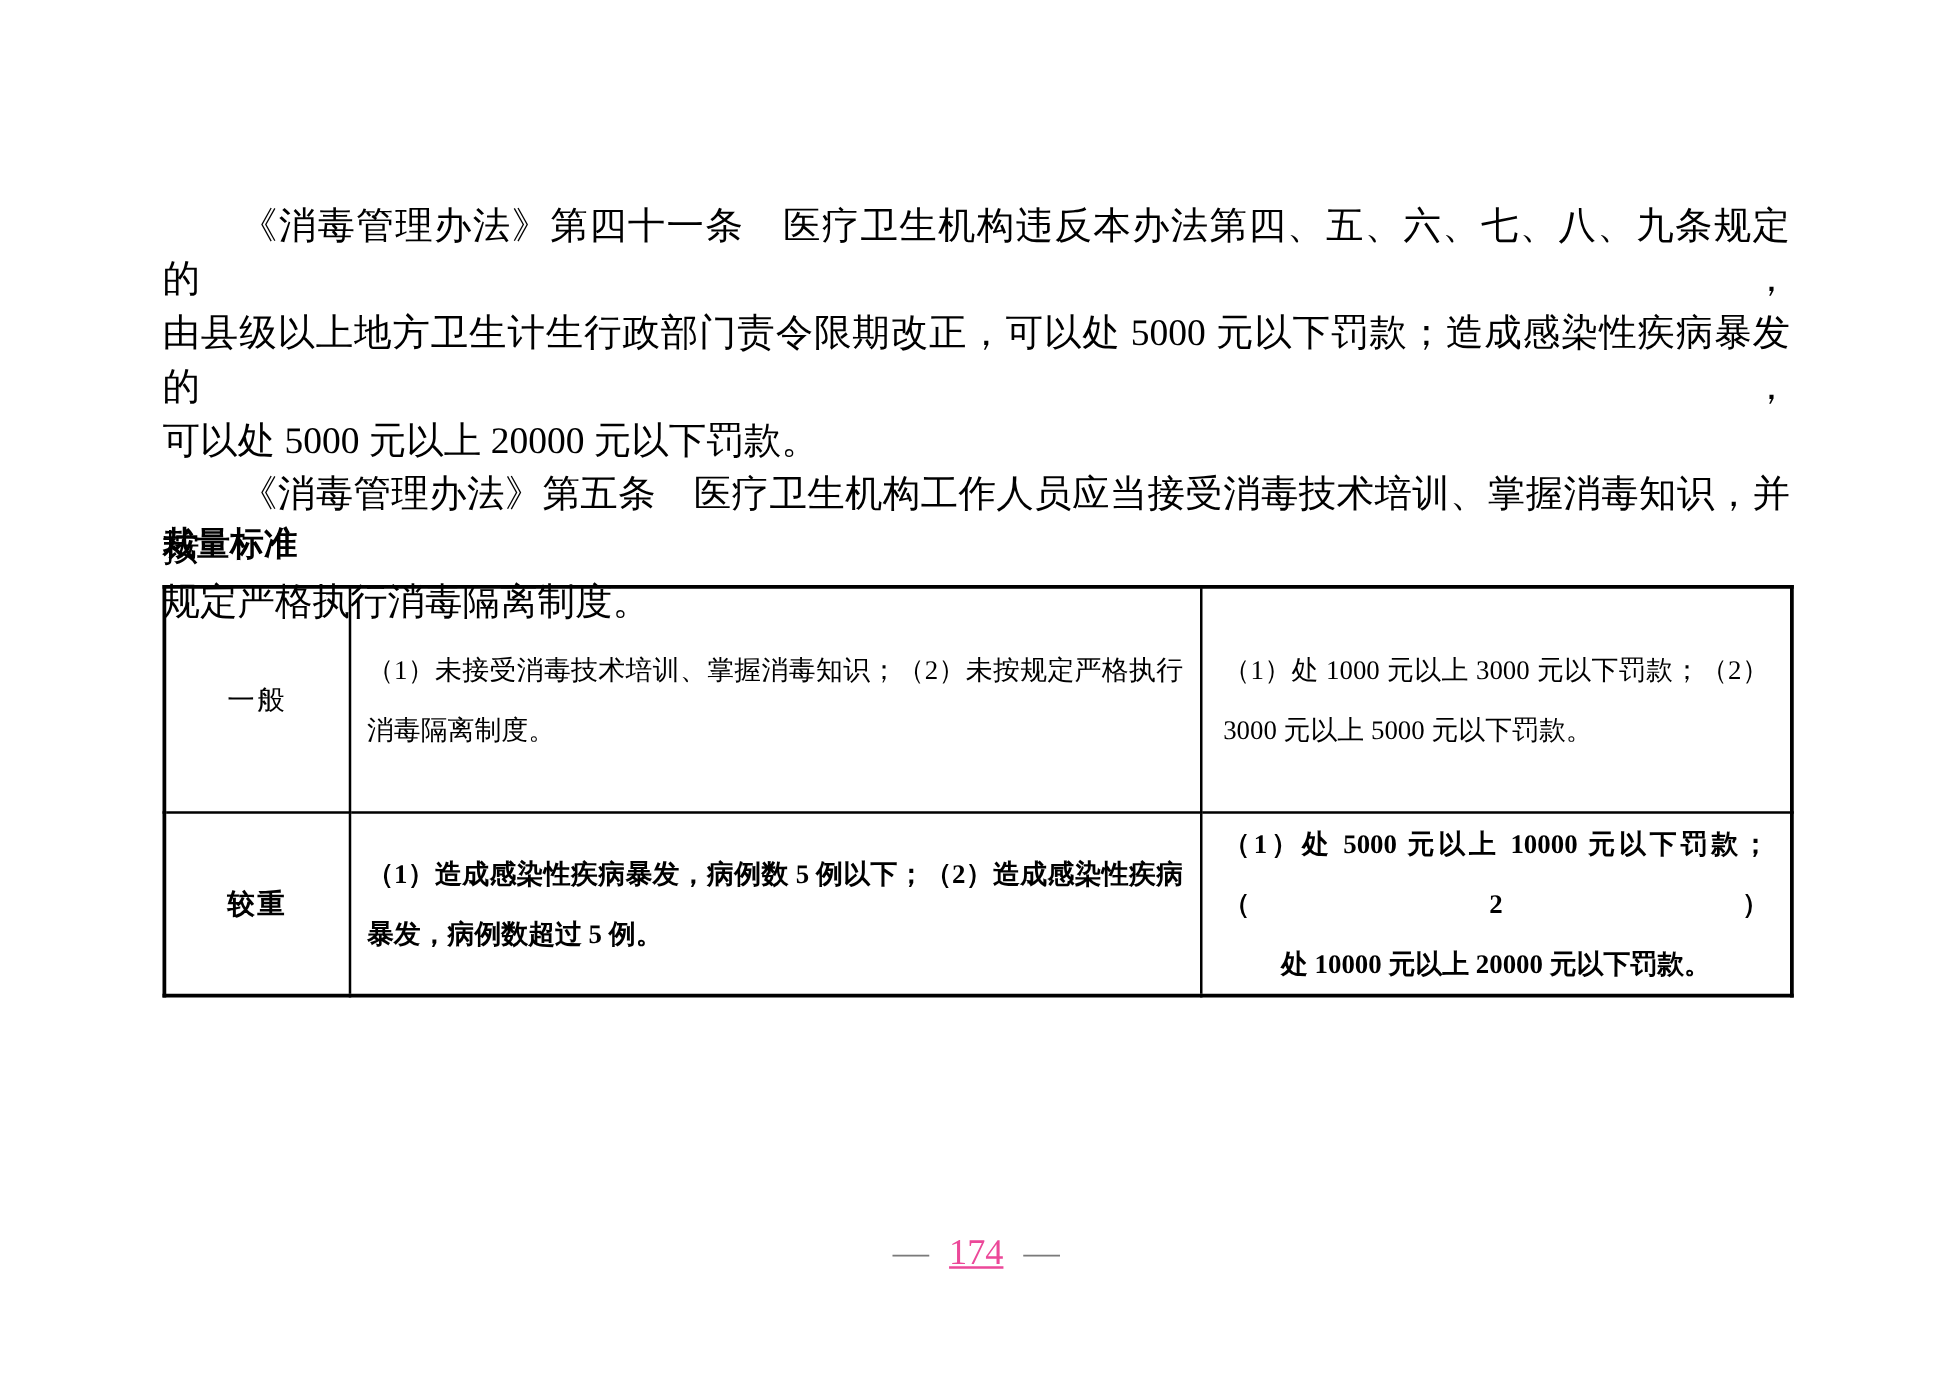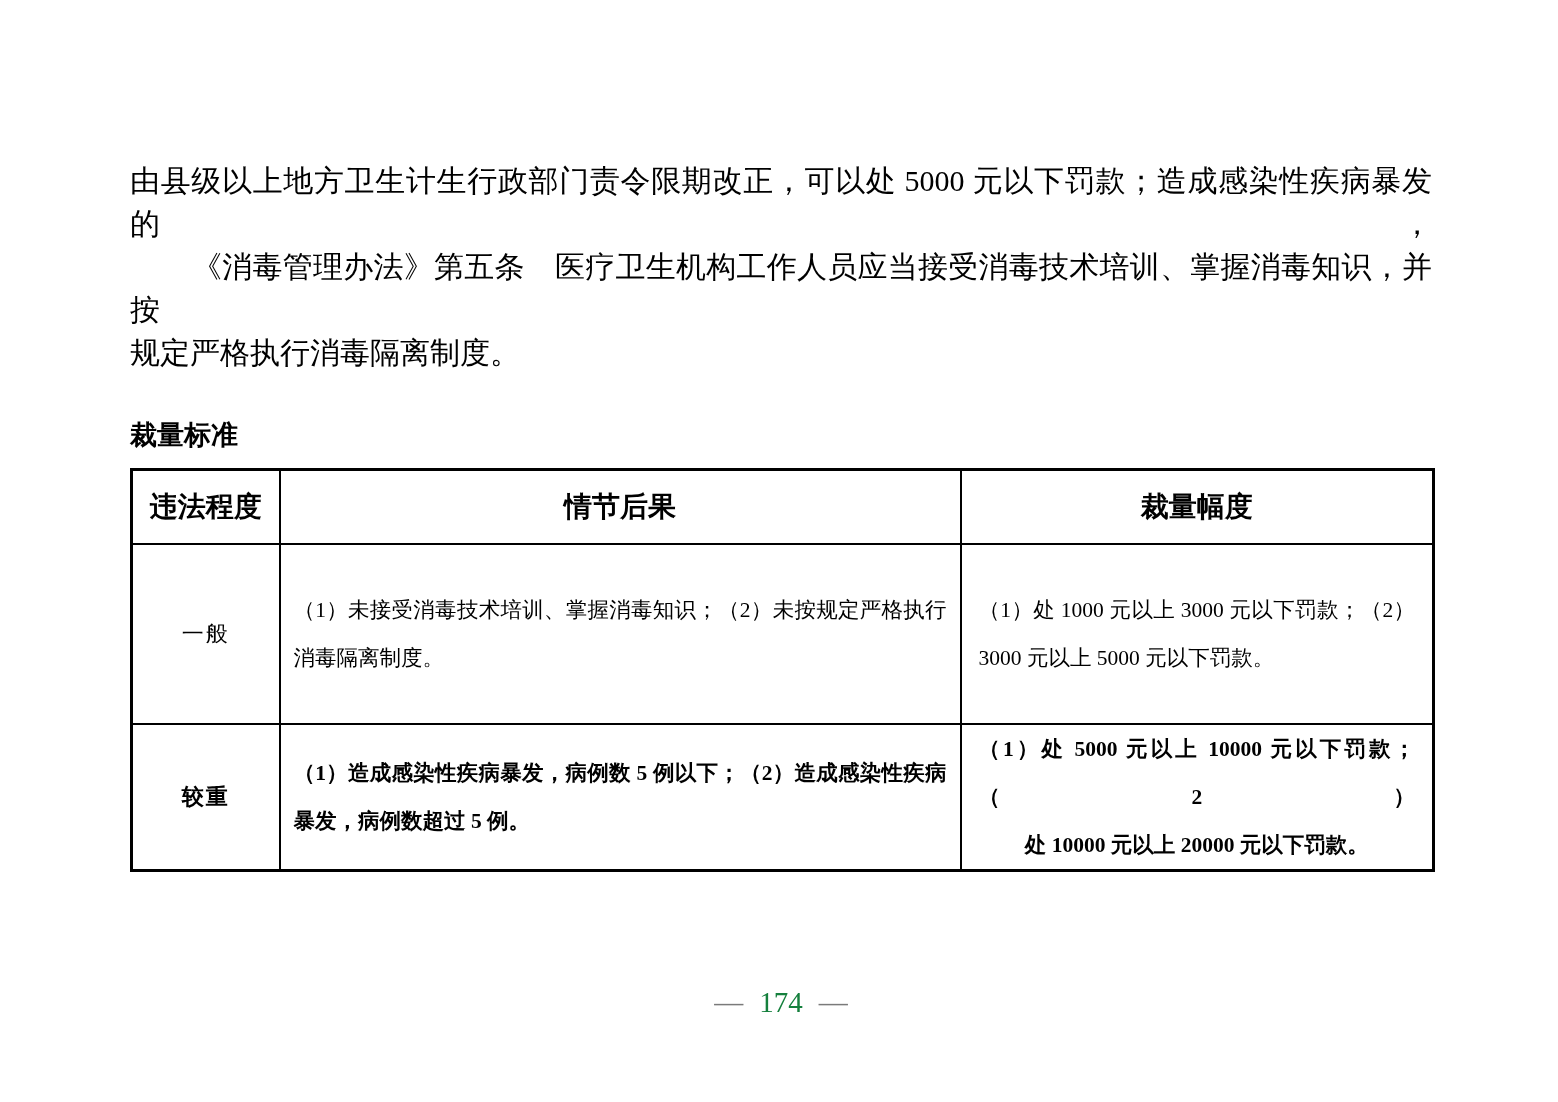--- a/index.html
+++ b/index.html
@@ -73,49 +73,46 @@
   .cline.center { text-align: center; }
 
   
   .footer {
     position: absolute;
     top: 983px; left: 130px; width: 1302px;
     text-align: center;
     font-size: 29px; line-height: 38px;
   }
   .footer .dash { color: #7a7a7a; margin: 0 16px; }
-  .footer .num { color: #15803d; }
+  .footer .num { color: #ec4899; text-decoration: underline; }
 </style>
 </head>
 <body>
 
 <div class="page">
 
   <div class="body-text">
 
+    <div class="bline indent just">《消毒管理办法》第四十一条　医疗卫生机构违反本办法第四、五、六、七、八、九条规定的，</div>
     <div class="bline just">由县级以上地方卫生计生行政部门责令限期改正，可以处 5000 元以下罚款；造成感染性疾病暴发的，</div>
+    <div class="bline">可以处 5000 元以上 20000 元以下罚款。</div>
 
     <div class="bline indent just">《消毒管理办法》第五条　医疗卫生机构工作人员应当接受消毒技术培训、掌握消毒知识，并按</div>
     <div class="bline">规定严格执行消毒隔离制度。</div>
   </div>
 
   <div class="table-title">裁量标准</div>
 
   <table class="discretion">
     <colgroup>
       <col style="width:148px">
       <col style="width:681px">
       <col style="width:473px">
     </colgroup>
     <tbody>
-      <tr>
-        <th>违法程度</th>
-        <th>情节后果</th>
-        <th>裁量幅度</th>
-      </tr>
 
       <tr class="r1">
         <td class="degree">一般</td>
         <td class="cell">
           <div class="cline just">（1）未接受消毒技术培训、掌握消毒知识；（2）未按规定严格执行</div>
           <div class="cline">消毒隔离制度。</div>
         </td>
         <td class="cell range">
           <div class="cline just">（1）处 1000 元以上 3000 元以下罚款；（2）</div>
           <div class="cline">3000 元以上 5000 元以下罚款。</div>

